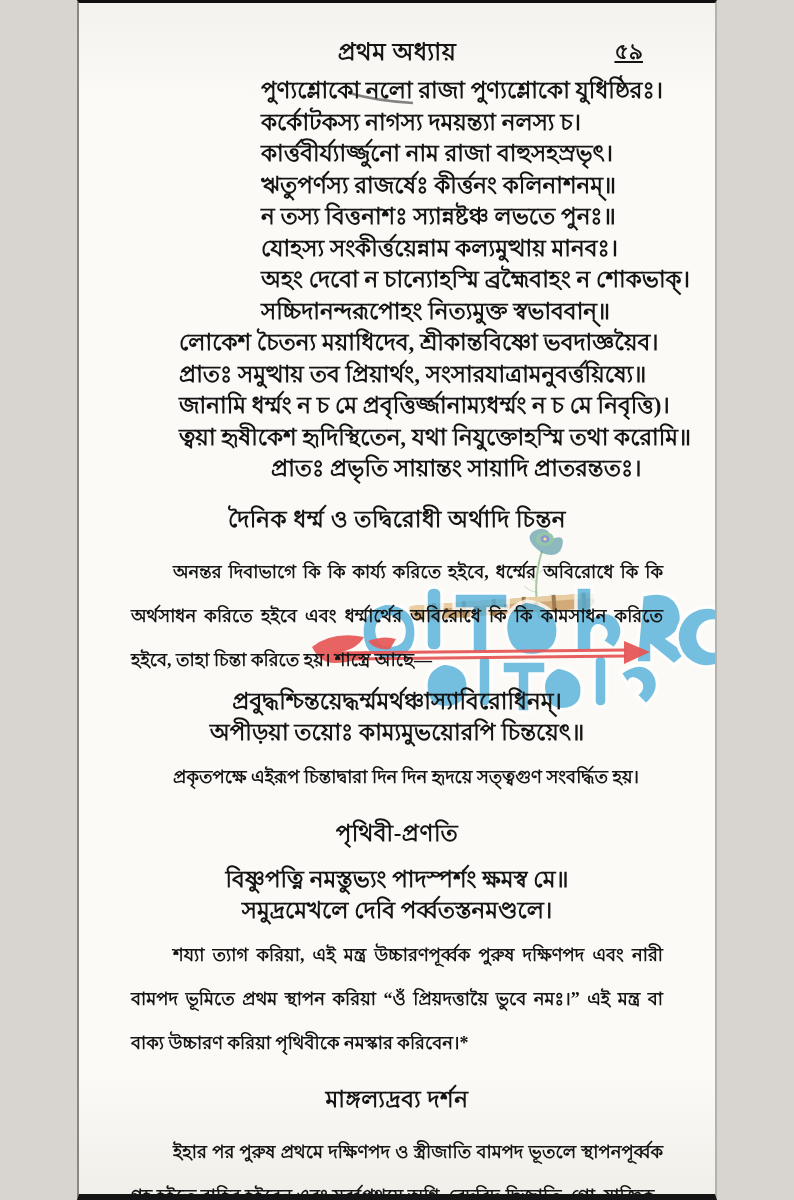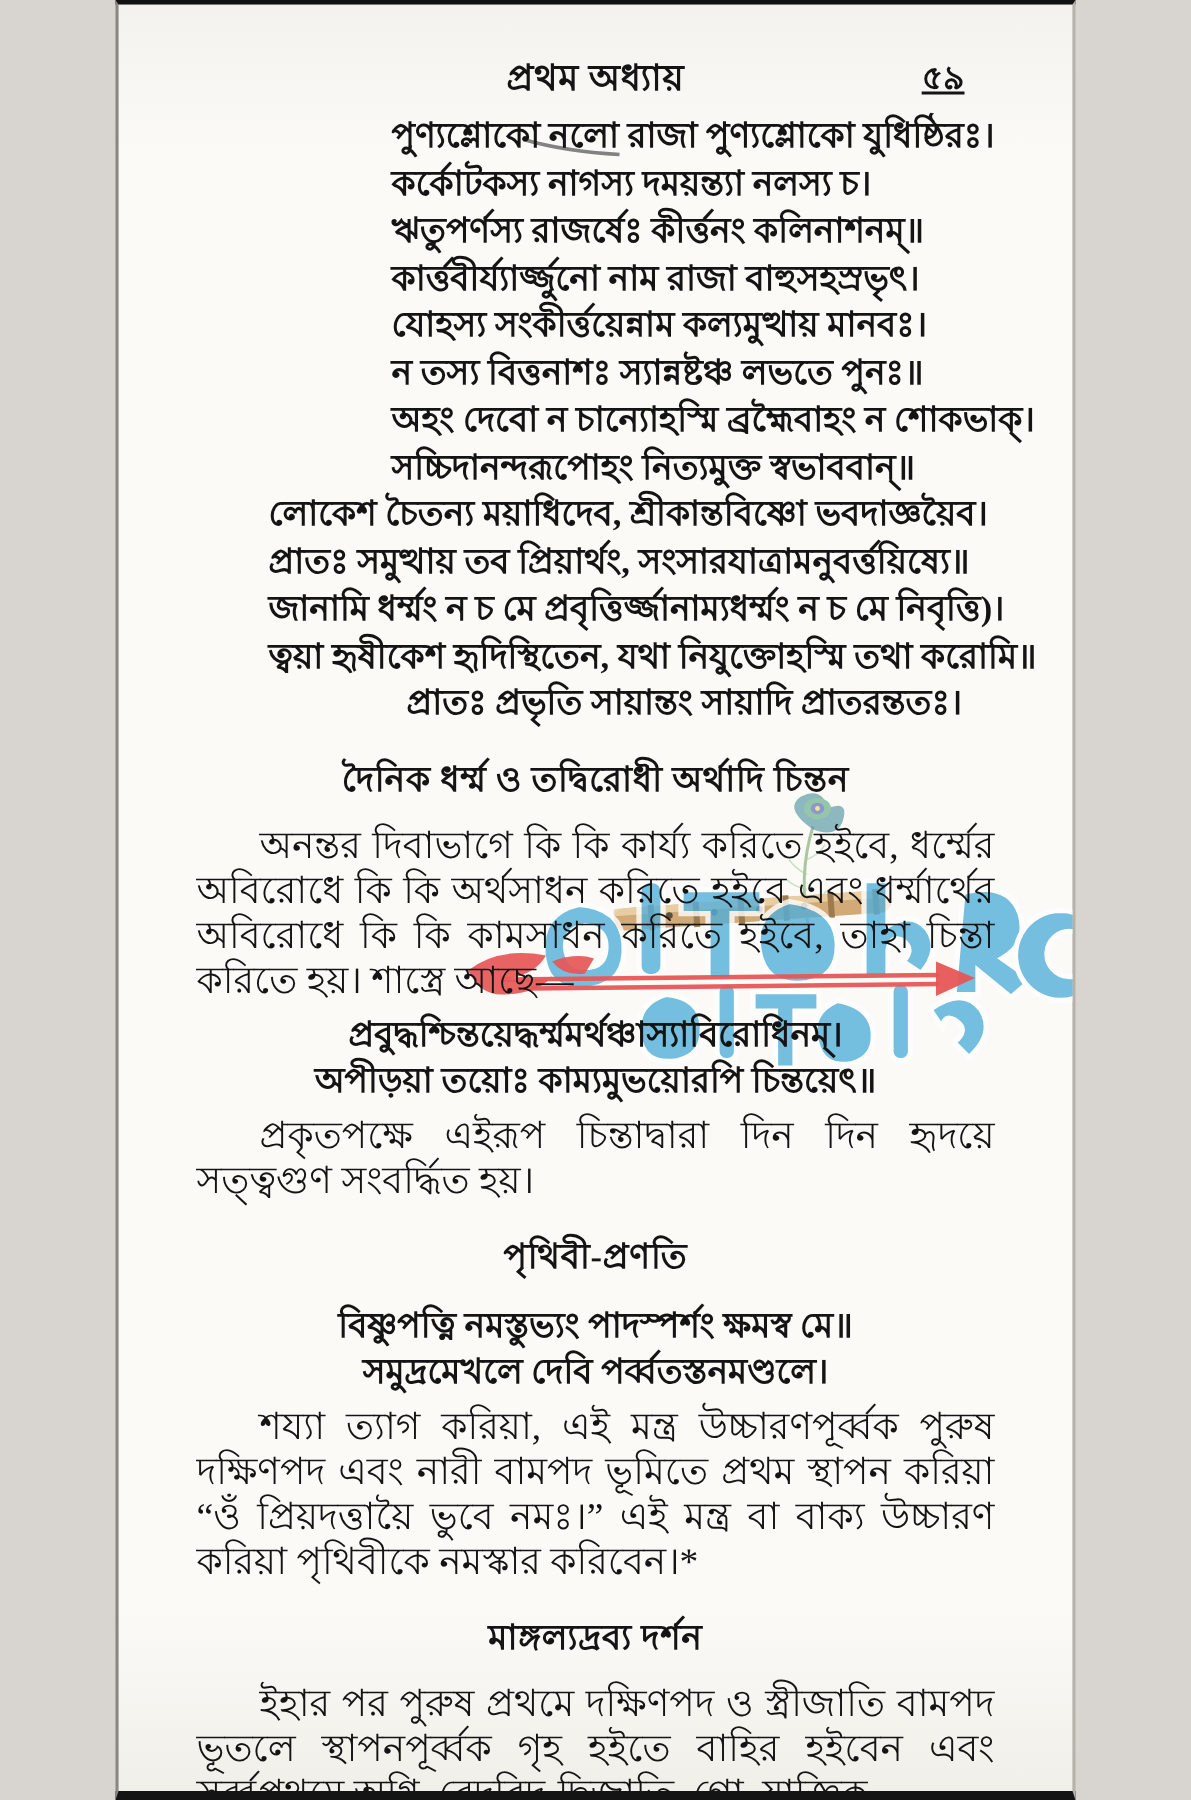--- a/index.html
+++ b/index.html
@@ -28,22 +28,22 @@
   .vl{font-size:23px;line-height:31.5px;white-space:nowrap;font-weight:700;}
   .vl.a{margin-left:130px;}
   .vl.b{margin-left:48px;}
   .vl.c{margin-left:140px;}
   .vl.c2{margin-left:158px;}
   .section-heading{
     text-align:center;font-size:23px;font-weight:bold;
     margin:16px 0 10px 0;letter-spacing:.5px;
   }
   .prose{
-    font-size:25px;line-height:30px;text-align:justify;
-    text-indent:42px;margin:0 0 4px 0;font-weight:400;
+    font-size:18px;line-height:44px;text-align:justify;
+    text-indent:42px;margin:0 0 4px 0;font-weight:700;
   }
   .centered-verse{margin:4px 0 6px 0;}
   .centered-verse .vl{text-align:center;white-space:normal;margin-left:0;}
   .watermark{position:absolute;left:215px;top:520px;width:500px;height:200px;z-index:1;pointer-events:none;}
   .scan-mark{position:absolute;left:268px;top:84px;z-index:1;}
 </style>
 </head>
 <body>
 
 <div id="page">
@@ -123,24 +123,24 @@
   <div class="content">
 
     <div class="pg-header">
       <div class="chapter-title">প্রথম অধ্যায়</div>
       <div class="page-number">৫৯</div>
     </div>
 
     <div class="verse-block">
       <div class="vl a">পুণ্যশ্লোকো নলো রাজা পুণ্যশ্লোকো যুধিষ্ঠিরঃ।</div>
       <div class="vl a">কর্কোটকস্য নাগস্য দময়ন্ত্যা নলস্য চ।</div>
+      <div class="vl a">কার্ত্তবীর্য্যার্জ্জুনো নাম রাজা বাহুসহস্রভৃৎ।</div>
       <div class="vl a">ঋতুপর্ণস্য রাজর্ষেঃ কীর্ত্তনং কলিনাশনম্॥</div>
-      <div class="vl a">কার্ত্তবীর্য্যার্জ্জুনো নাম রাজা বাহুসহস্রভৃৎ।</div>
+      <div class="vl a">ন তস্য বিত্তনাশঃ স্যান্নষ্টঞ্চ লভতে পুনঃ॥</div>
       <div class="vl a">যোহস্য সংকীর্ত্তয়েন্নাম কল্যমুত্থায় মানবঃ।</div>
-      <div class="vl a">ন তস্য বিত্তনাশঃ স্যান্নষ্টঞ্চ লভতে পুনঃ॥</div>
       <div class="vl a">অহং দেবো ন চান্যোহস্মি ব্রহ্মৈবাহং ন শোকভাক্।</div>
       <div class="vl a">সচ্চিদানন্দরূপোহং নিত্যমুক্ত স্বভাববান্॥</div>
       <div class="vl b">লোকেশ চৈতন্য ময়াধিদেব, শ্রীকান্তবিষ্ণো ভবদাজ্ঞয়ৈব।</div>
       <div class="vl b">প্রাতঃ সমুত্থায় তব প্রিয়ার্থং, সংসারযাত্রামনুবর্ত্তয়িষ্যে॥</div>
       <div class="vl b">জানামি ধর্ম্মং ন চ মে প্রবৃত্তির্জ্জানাম্যধর্ম্মং ন চ মে নিবৃত্তি)।</div>
       <div class="vl b">ত্বয়া হৃষীকেশ হৃদিস্থিতেন, যথা নিযুক্তোহস্মি তথা করোমি॥</div>
       <div class="vl c">প্রাতঃ প্রভৃতি সায়ান্তং সায়াদি প্রাতরন্ততঃ।</div>
     </div>
 
     <div>

